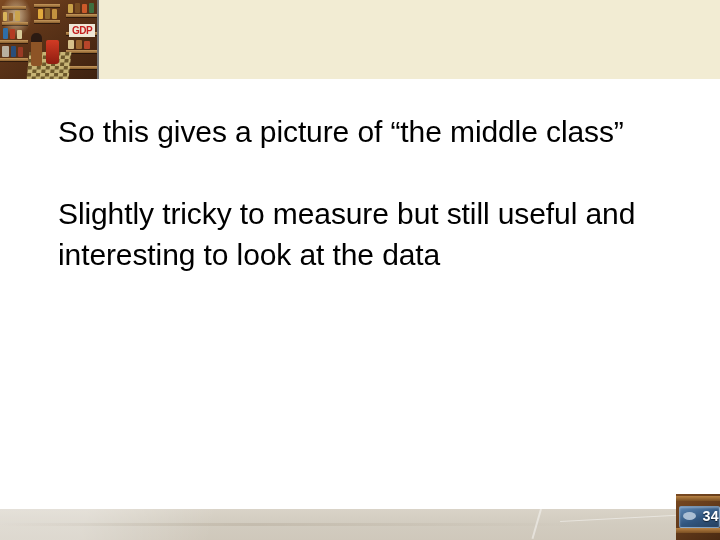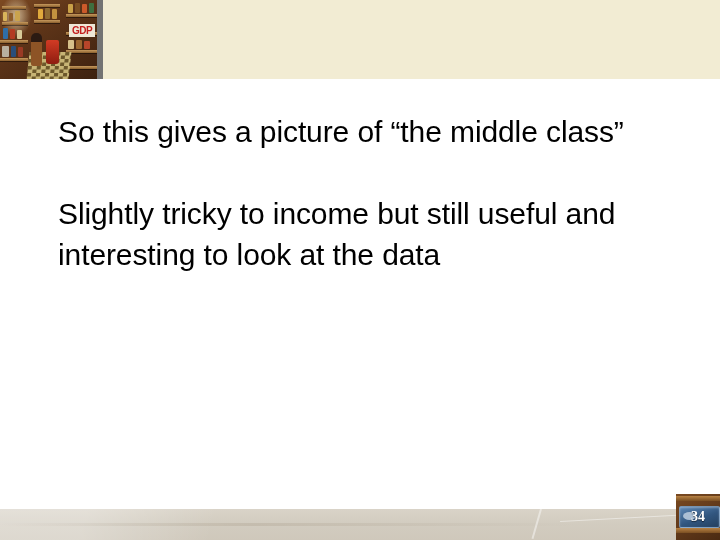--- a/index.html
+++ b/index.html
@@ -32,21 +32,21 @@
 
   
   .header-thumb {
     position: absolute;
     left: 0;
     top: 0;
     width: 97px;
     height: 79px;
     overflow: hidden;
     background: #3c2412;
-    border-right: 6px solid #737373;
+    border-right: 2px solid #737373;
   }
   .header-thumb .scene {
     position: absolute;
     inset: 0;
     background:
       
       radial-gradient(ellipse 22px 30px at 16px 16px, rgba(235,220,185,.75), rgba(235,220,185,0) 70%),
       
       linear-gradient(transparent 0 0),
       linear-gradient(145deg, #7d4a22 0%, #5d3418 40%, #3e2210 100%);
@@ -189,23 +189,23 @@
     left: 3px;
     top: 5px;
     width: 13px;
     height: 8px;
     border-radius: 50%;
     background: #b7c9dc;
     opacity: .9;
   }
   .slide-number-text {
     position: absolute;
-    right: 14px;
+    right: 0;
     top: 1px;
-    font-family: Liberation Serif, serif;
+    font-family: Liberation Mono, monospace;
     font-size: 14px;
     font-weight: bold;
     color: #ffffff;
     line-height: 18px;
     text-shadow: 0 1px 1px rgba(0,0,0,.6);
   }
 </style>
 </head>
 <body>
 
@@ -249,21 +249,21 @@
 
     <div class="floor"></div>
     <div class="barrel"></div>
     <div class="shopper"></div>
 
     <div class="gdp-sign">GDP</div>
   </div>
 
   <div class="body-text">
     <p>So this gives a picture of “the middle class”</p>
-    <p>Slightly tricky to income but still useful and interesting to look at the data</p>
+    <p>Slightly tricky to measure but still useful and interesting to look at the data</p>
   </div>
 
   <div class="footer-band">
     <div class="streak"></div>
     <div class="seam-a"></div>
     <div class="seam-b"></div>
   </div>
 
   <div class="slide-number-box">
     <div class="sn-shelf" style="top:2px;"></div>

